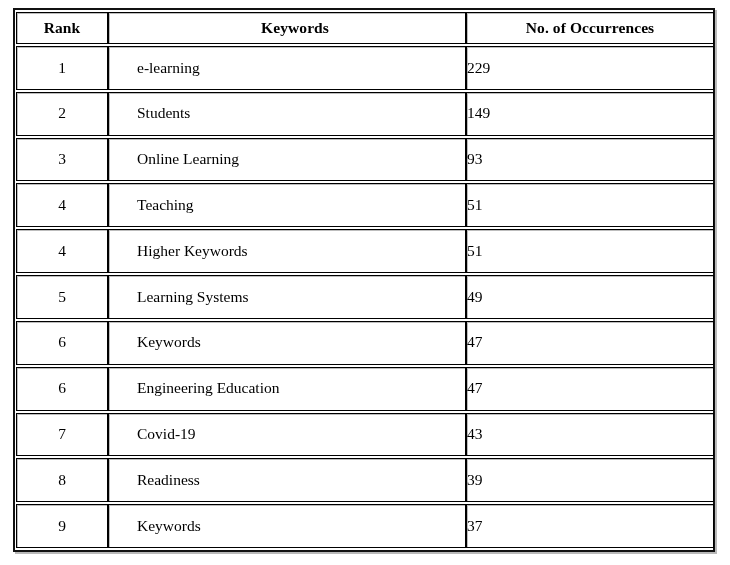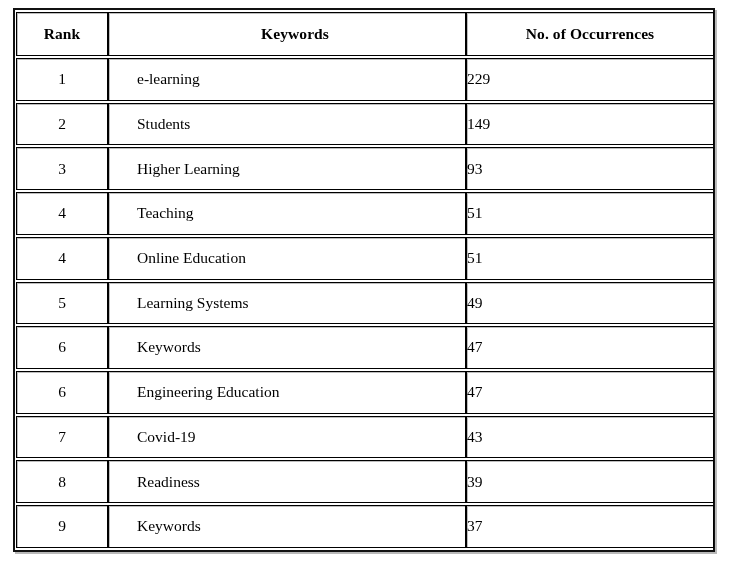--- a/index.html
+++ b/index.html
@@ -87,21 +87,21 @@
   tbody .c-rank .cell-inner {
     text-align: center;
   }
   tbody .c-kw .cell-inner {
     text-align: left;
     padding-left: 28px;
   }
   tbody .c-occ .cell-inner {
   }
 
-  thead tr { height: 44px; margin-top: 44px; }
+  thead tr { height: 32px; margin-top: 44px; }
   tbody tr { height: 40px; }
 </style>
 </head>
 <body>
 
 <div class="table-frame">
   <table class="kw-table">
     <colgroup>
       <col class="col-rank">
       <col class="col-kw">
@@ -141,21 +141,21 @@
           </td>
         <td class="c-occ">
             <span class="cell-inner">149</span>
           </td>
       </tr>
       <tr>
         <td class="c-rank">
             <span class="cell-inner">3</span>
           </td>
         <td class="c-kw">
-            <span class="cell-inner">Higher Learning</span>
+            <span class="cell-inner">Online Learning</span>
           </td>
         <td class="c-occ">
             <span class="cell-inner">93</span>
           </td>
       </tr>
       <tr>
         <td class="c-rank">
             <span class="cell-inner">4</span>
           </td>
         <td class="c-kw">
@@ -163,21 +163,21 @@
           </td>
         <td class="c-occ">
             <span class="cell-inner">51</span>
           </td>
       </tr>
       <tr>
         <td class="c-rank">
             <span class="cell-inner">4</span>
           </td>
         <td class="c-kw">
-            <span class="cell-inner">Online Education</span>
+            <span class="cell-inner">Higher Keywords</span>
           </td>
         <td class="c-occ">
             <span class="cell-inner">51</span>
           </td>
       </tr>
       <tr>
         <td class="c-rank">
             <span class="cell-inner">5</span>
           </td>
         <td class="c-kw">

